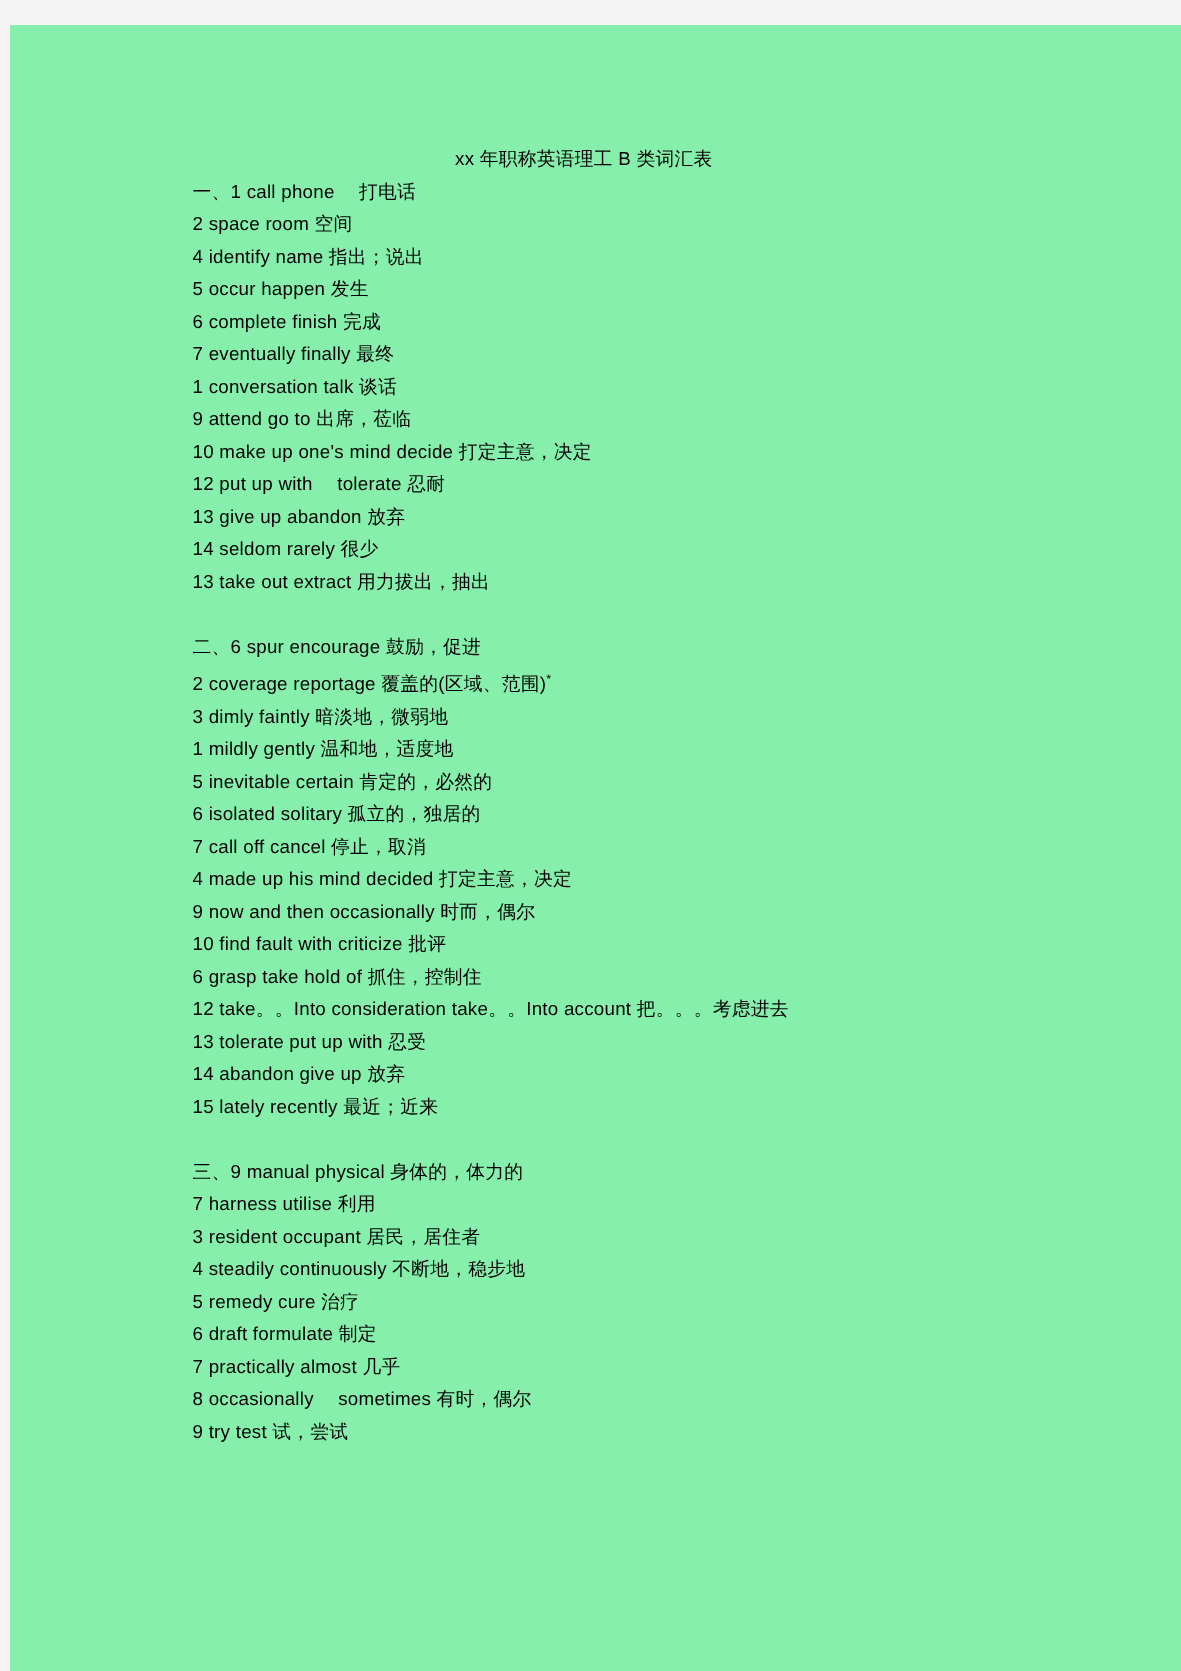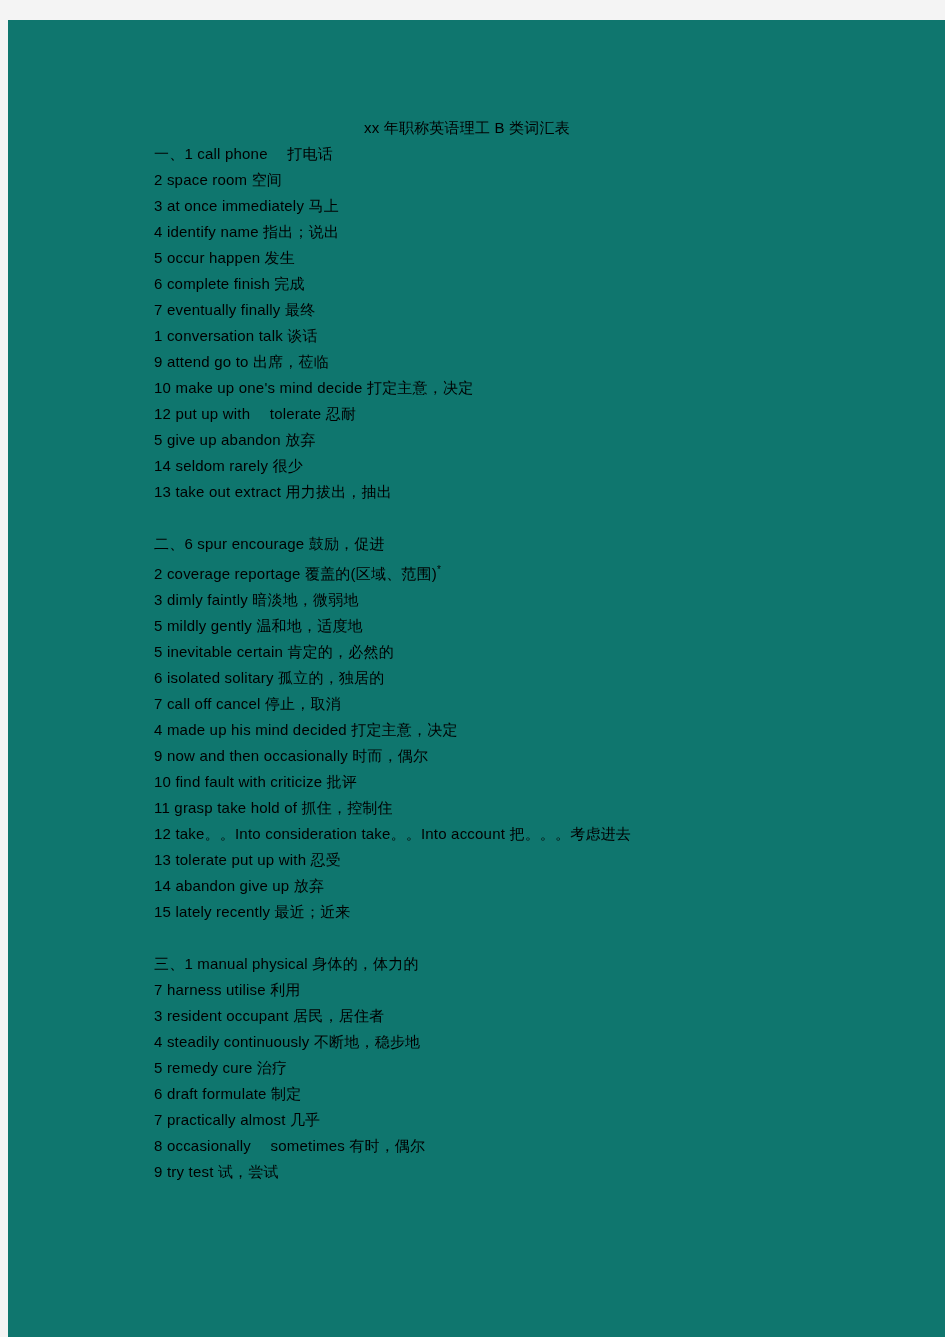--- a/index.html
+++ b/index.html
@@ -13,21 +13,21 @@
     background: #f4f4f4;
     font-family: "Liberation Sans", "DejaVu Sans", sans-serif;
     overflow: hidden;
   }
   #page {
     position: absolute;
     left: 8px;
     top: 20px;
     width: 937px;
     height: 1317px;
-    background: #0f766e;
+    background: #86efac;
     box-sizing: border-box;
   }
   #content {
     position: absolute;
     left: 146px;
     top: 95px;
     width: 700px;
   }
   .doc-title {
     font-size: 15px;
@@ -57,58 +57,57 @@
 <body>
 
 <div id="page">
   <div id="content">
 
     <div class="doc-title">xx 年职称英语理工 B 类词汇表</div>
 
     <div>
       <div class="entry">一、1 call phone　 打电话</div>
       <div class="entry">2 space room  空间</div>
-      <div class="entry">3 at once immediately  马上</div>
       <div class="entry">4 identify name  指出；说出</div>
       <div class="entry">5 occur happen  发生</div>
       <div class="entry">6 complete finish  完成</div>
       <div class="entry">7 eventually finally  最终</div>
       <div class="entry">1 conversation talk  谈话</div>
       <div class="entry">9 attend go to  出席，莅临</div>
       <div class="entry">10 make up one's mind decide  打定主意，决定</div>
       <div class="entry">12 put up with　 tolerate  忍耐</div>
-      <div class="entry">5 give up abandon  放弃</div>
+      <div class="entry">13 give up abandon  放弃</div>
       <div class="entry">14 seldom rarely  很少</div>
       <div class="entry">13 take out extract  用力拔出，抽出</div>
     </div>
 
     <div class="section-gap"></div>
 
     <div>
       <div class="entry">二、6 spur encourage  鼓励，促进</div>
       <div class="entry"><span>2 coverage reportage  覆盖的(区域、范围)</span><span class="sup-mark">*</span></div>
       <div class="entry">3 dimly faintly  暗淡地，微弱地</div>
-      <div class="entry">5 mildly gently  温和地，适度地</div>
+      <div class="entry">1 mildly gently  温和地，适度地</div>
       <div class="entry">5 inevitable certain  肯定的，必然的</div>
       <div class="entry">6 isolated solitary  孤立的，独居的</div>
       <div class="entry">7 call off cancel  停止，取消</div>
       <div class="entry">4 made up his mind decided  打定主意，决定</div>
       <div class="entry">9 now and then occasionally  时而，偶尔</div>
       <div class="entry">10 find fault with criticize  批评</div>
-      <div class="entry">11 grasp take hold of  抓住，控制住</div>
+      <div class="entry">6 grasp take hold of  抓住，控制住</div>
       <div class="entry">12 take。。Into consideration take。。Into account  把。。。考虑进去</div>
       <div class="entry">13 tolerate put up with  忍受</div>
       <div class="entry">14 abandon give up  放弃</div>
       <div class="entry">15 lately recently  最近；近来</div>
     </div>
 
     <div class="section-gap"></div>
 
     <div>
-      <div class="entry">三、1 manual physical  身体的，体力的</div>
+      <div class="entry">三、9 manual physical  身体的，体力的</div>
       <div class="entry">7 harness utilise  利用</div>
       <div class="entry">3 resident occupant  居民，居住者</div>
       <div class="entry">4 steadily continuously  不断地，稳步地</div>
       <div class="entry">5 remedy cure  治疗</div>
       <div class="entry">6 draft formulate  制定</div>
       <div class="entry">7 practically almost  几乎</div>
       <div class="entry">8 occasionally　 sometimes  有时，偶尔</div>
       <div class="entry">9 try test  试，尝试</div>
     </div>
 

